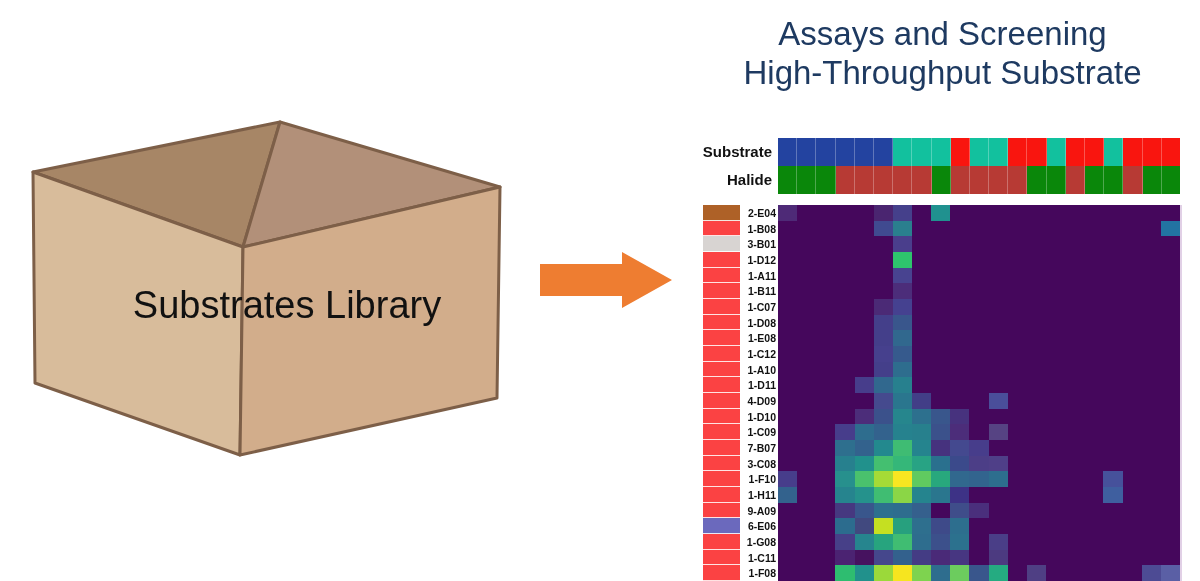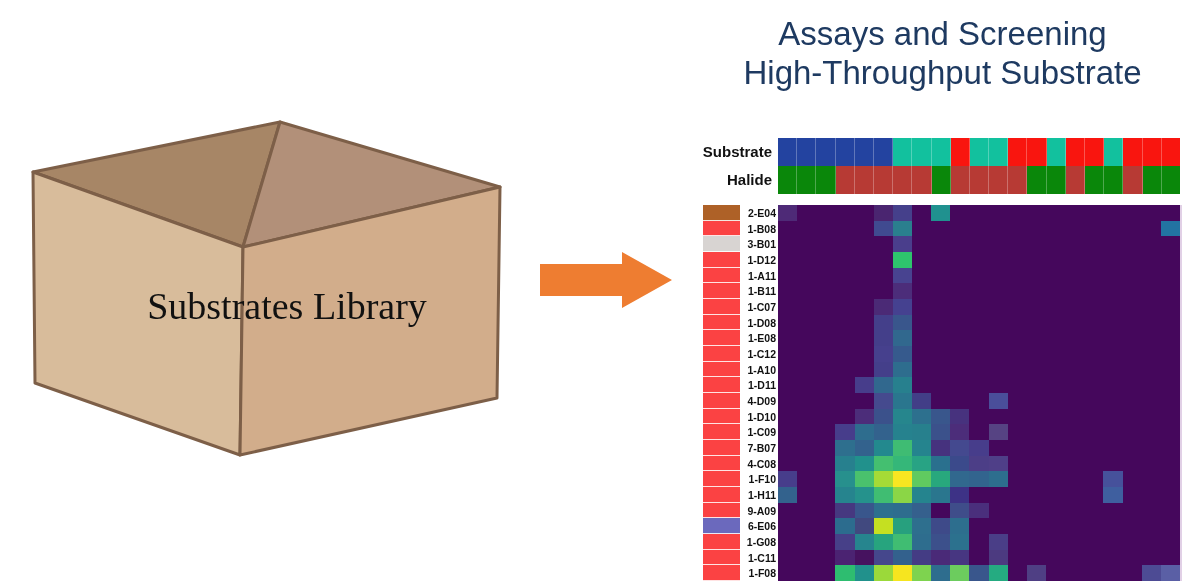--- a/index.html
+++ b/index.html
@@ -1,20 +1,20 @@
 <!DOCTYPE html>
 <html><head>
 <meta charset="utf-8">
 <style>
   html,body{margin:0;padding:0;background:#ffffff;}
   .figure{position:relative;width:1200px;height:581px;background:#ffffff;overflow:hidden;
           font-family:"Liberation Sans","DejaVu Sans",sans-serif;}
   .abs{position:absolute;}
   .box-label{left:62px;top:284px;width:450px;text-align:center;
-             font-size:38px;color:#111111;letter-spacing:0px;font-family:Liberation Serif, serif;}
+             font-size:38px;color:#111111;letter-spacing:0px;}
   .title{left:690px;top:14px;width:505px;text-align:center;
          font-size:33px;line-height:39px;font-weight:400;}
   .ann-label{width:70px;text-align:right;font-weight:bold;font-size:15px;color:#111111;}
   #ann-substrate-label{left:702px;top:143px;}
   #ann-halide-label{left:702px;top:171px;}
   .ann-bar{left:778px;width:402px;height:28px;display:flex;}
   #substrate-bar{top:138px;}
   #halide-bar{top:166px;}
   .ann-cell{flex:1 1 0;border-right:1px solid rgba(255,255,255,0.28);}
   .ann-cell:last-child{border-right:none;}
@@ -136,21 +136,21 @@
       <div class="hm-label">1-C07</div>
       <div class="hm-label">1-D08</div>
       <div class="hm-label">1-E08</div>
       <div class="hm-label">1-C12</div>
       <div class="hm-label">1-A10</div>
       <div class="hm-label">1-D11</div>
       <div class="hm-label">4-D09</div>
       <div class="hm-label">1-D10</div>
       <div class="hm-label">1-C09</div>
       <div class="hm-label">7-B07</div>
-      <div class="hm-label">4-C08</div>
+      <div class="hm-label">3-C08</div>
       <div class="hm-label">1-F10</div>
       <div class="hm-label">1-H11</div>
       <div class="hm-label">9-A09</div>
       <div class="hm-label">6-E06</div>
       <div class="hm-label">1-G08</div>
       <div class="hm-label">1-C11</div>
       <div class="hm-label">1-F08</div>
     </div>
   <div class="abs hm-grid" id="hm-grid">
       <div style="background: rgb(78, 42, 119);"></div>

